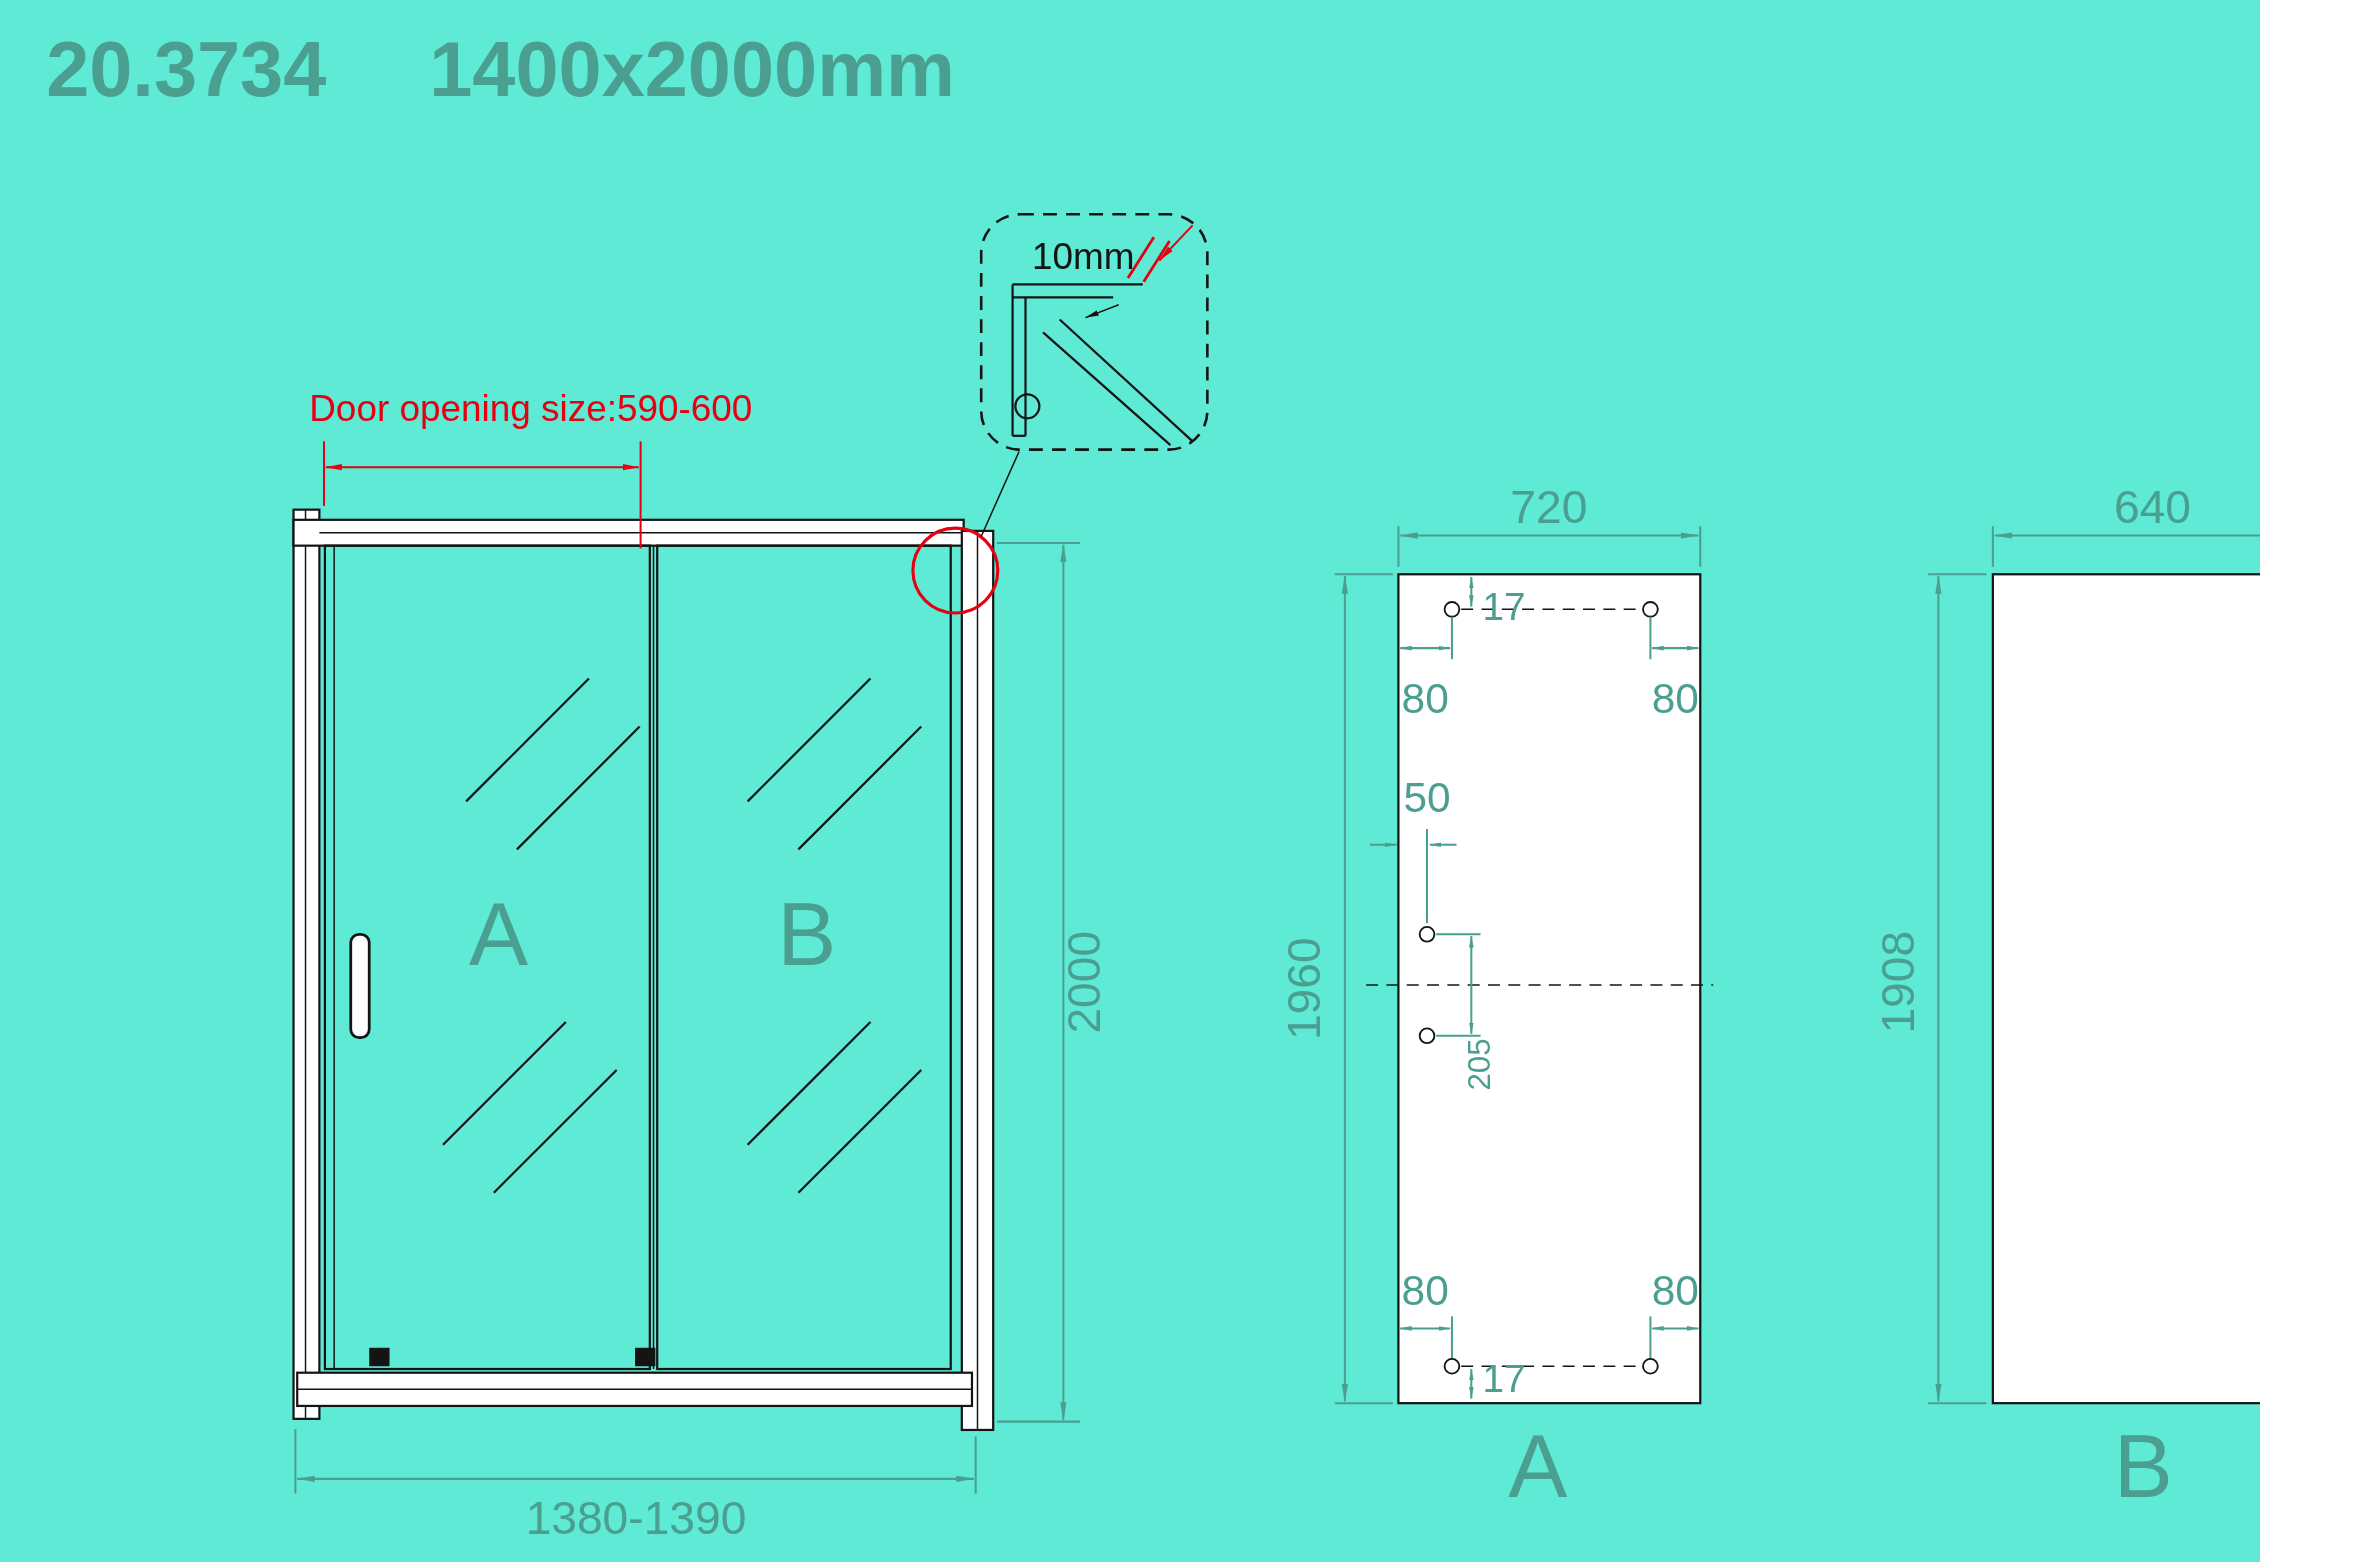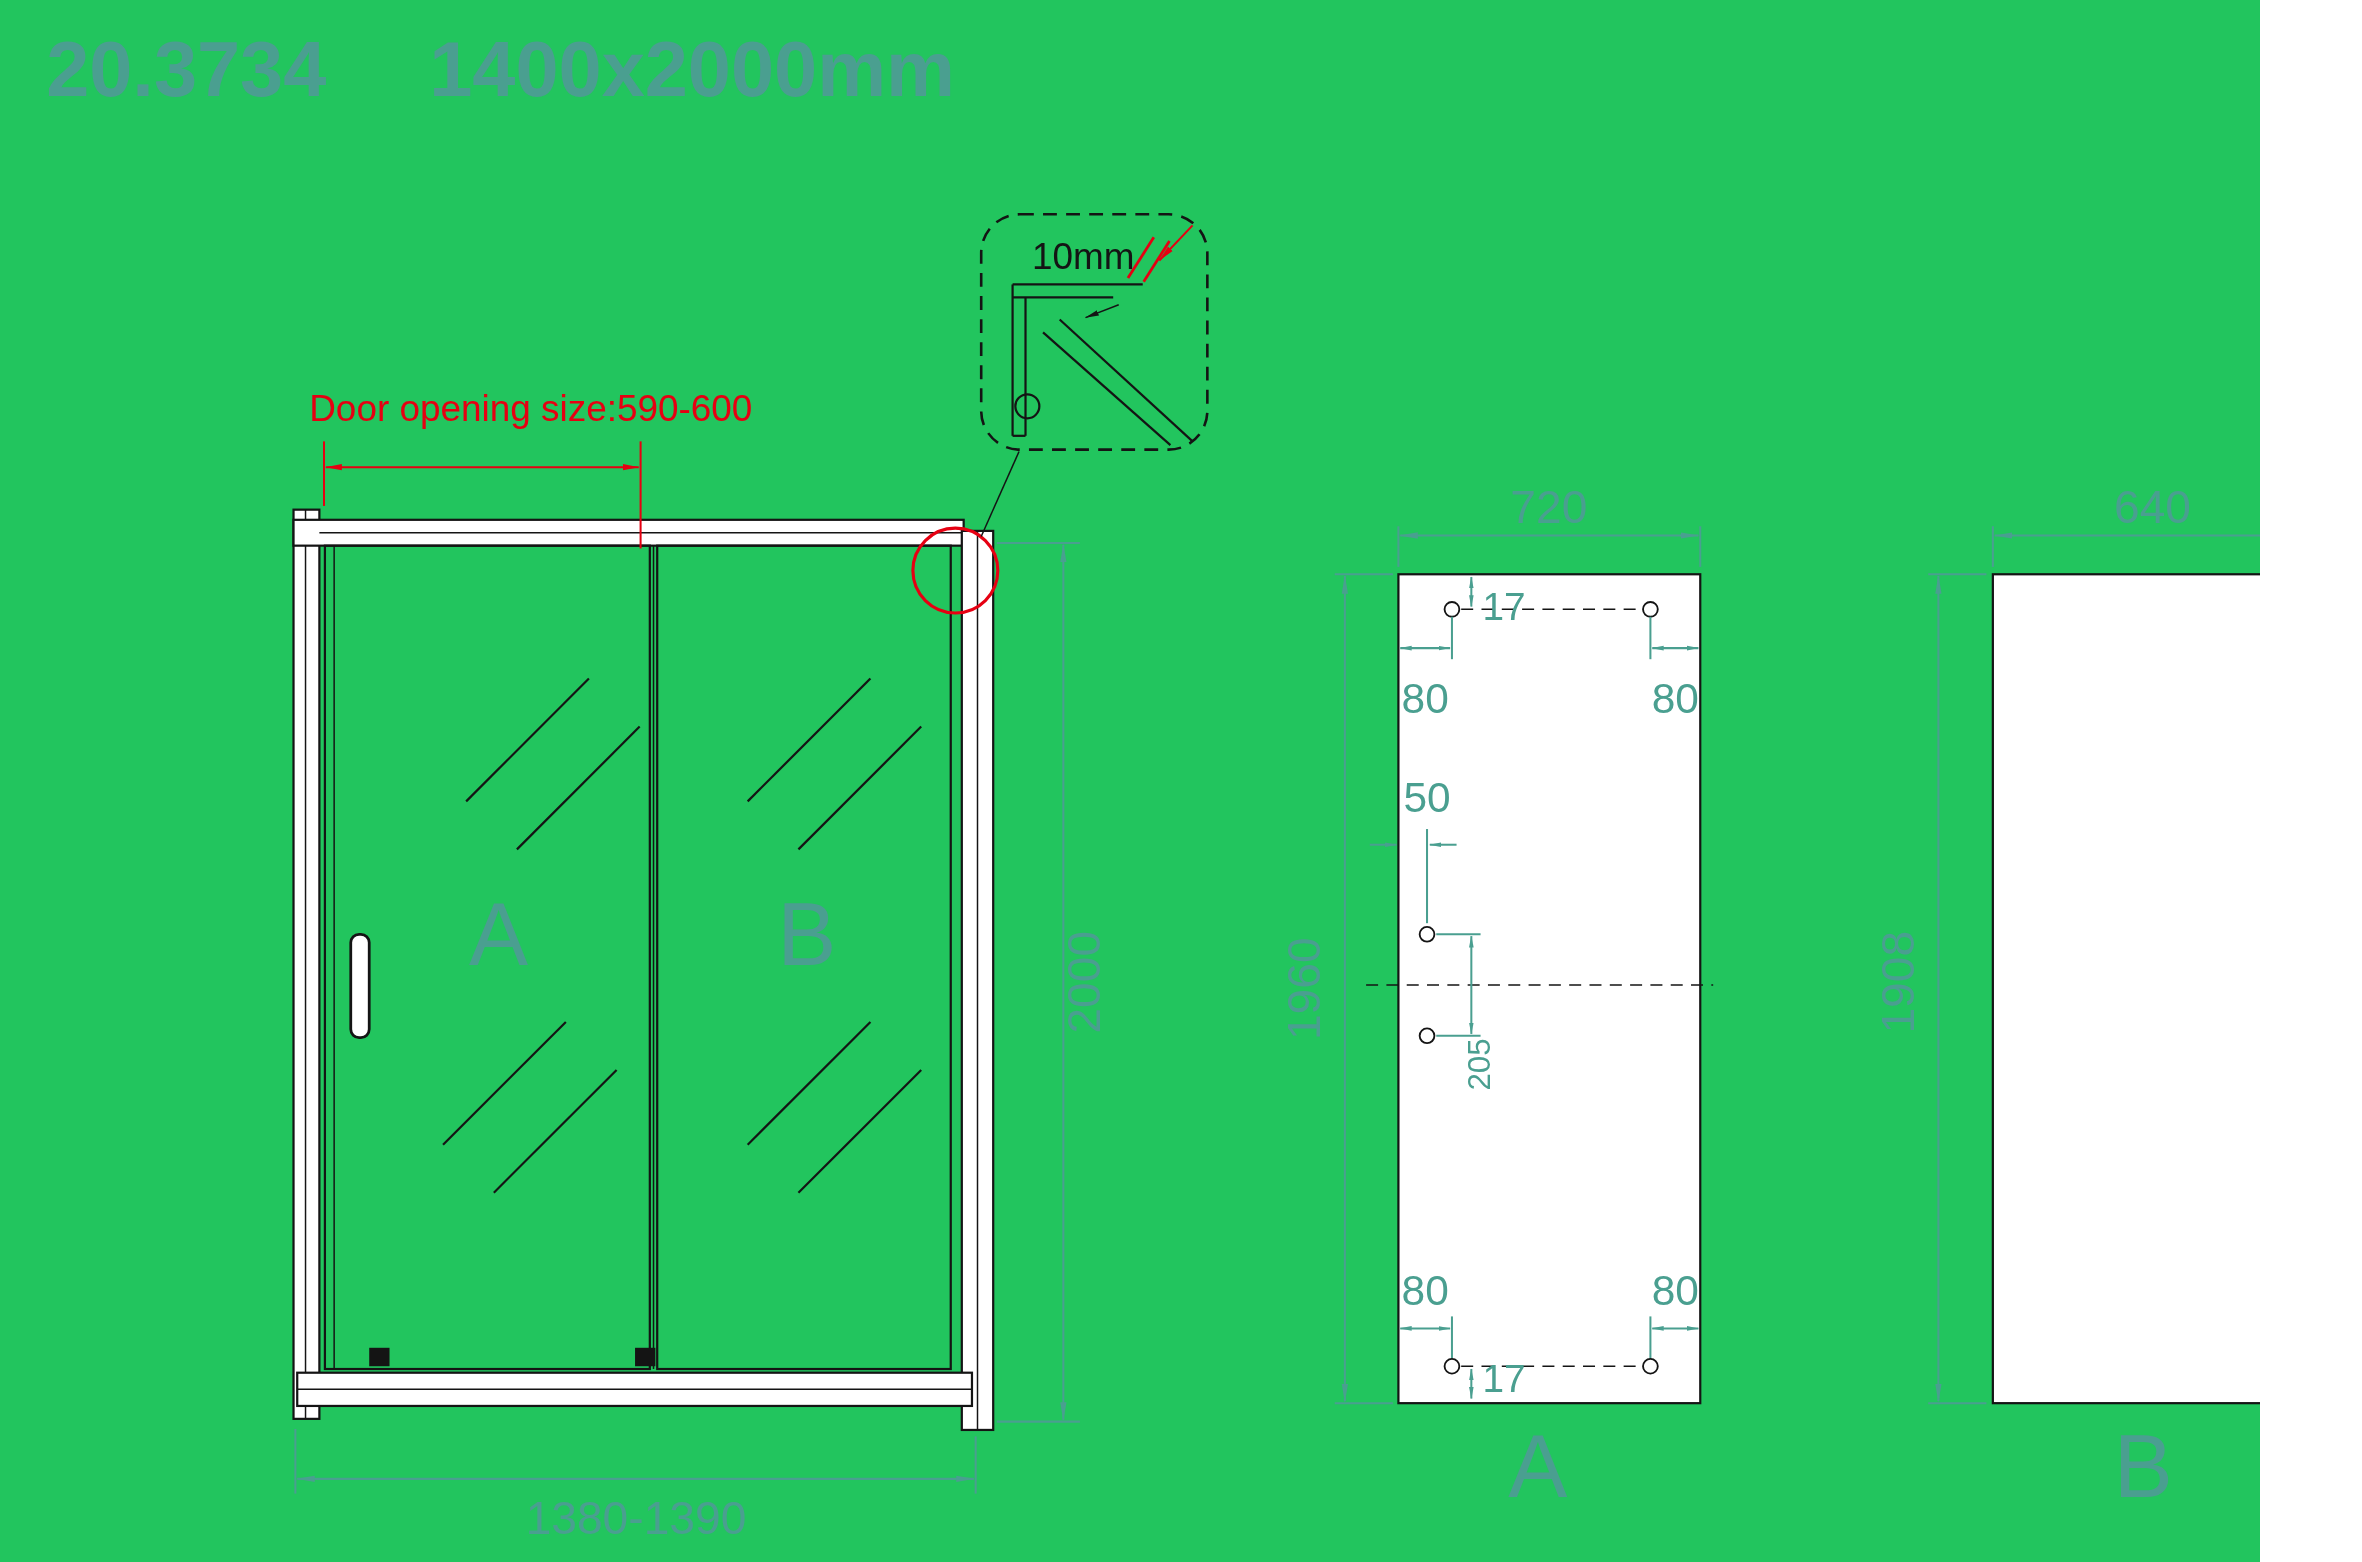--- a/index.html
+++ b/index.html
@@ -1,17 +1,17 @@
 <!DOCTYPE html>
 <html style="--accent: #4a9f90; --alert: #e60012; --line: #141414;font-size:14.8px"><head>
 <meta charset="utf-8">
 <style>
   :root { --accent:#4a9f90; --alert:#e60012; --line:#141414; }
   html,body{margin:0;padding:0;background:#ffffff;}
-  .page{position:relative;width:2260px;height:1563px;background:#22c55e;overflow:hidden;}
+  .page{position:relative;width:2260px;height:1563px;background:#5eead4;overflow:hidden;}
   svg{display:block;}
   text{font-family:"Liberation Sans",sans-serif;fill:var(--accent);}
   .mid{text-anchor:middle;}
   .t-title{font-size:84px;font-weight:700;}
   .t-num{font-size:50px;}
   .t-small{font-size:46px;}
   .t-tiny{font-size:42px;}
   .t-205{font-size:34px;}
   .t-letter{font-size:96px;}
   .t-red{font-size:40px;fill:var(--alert);}

